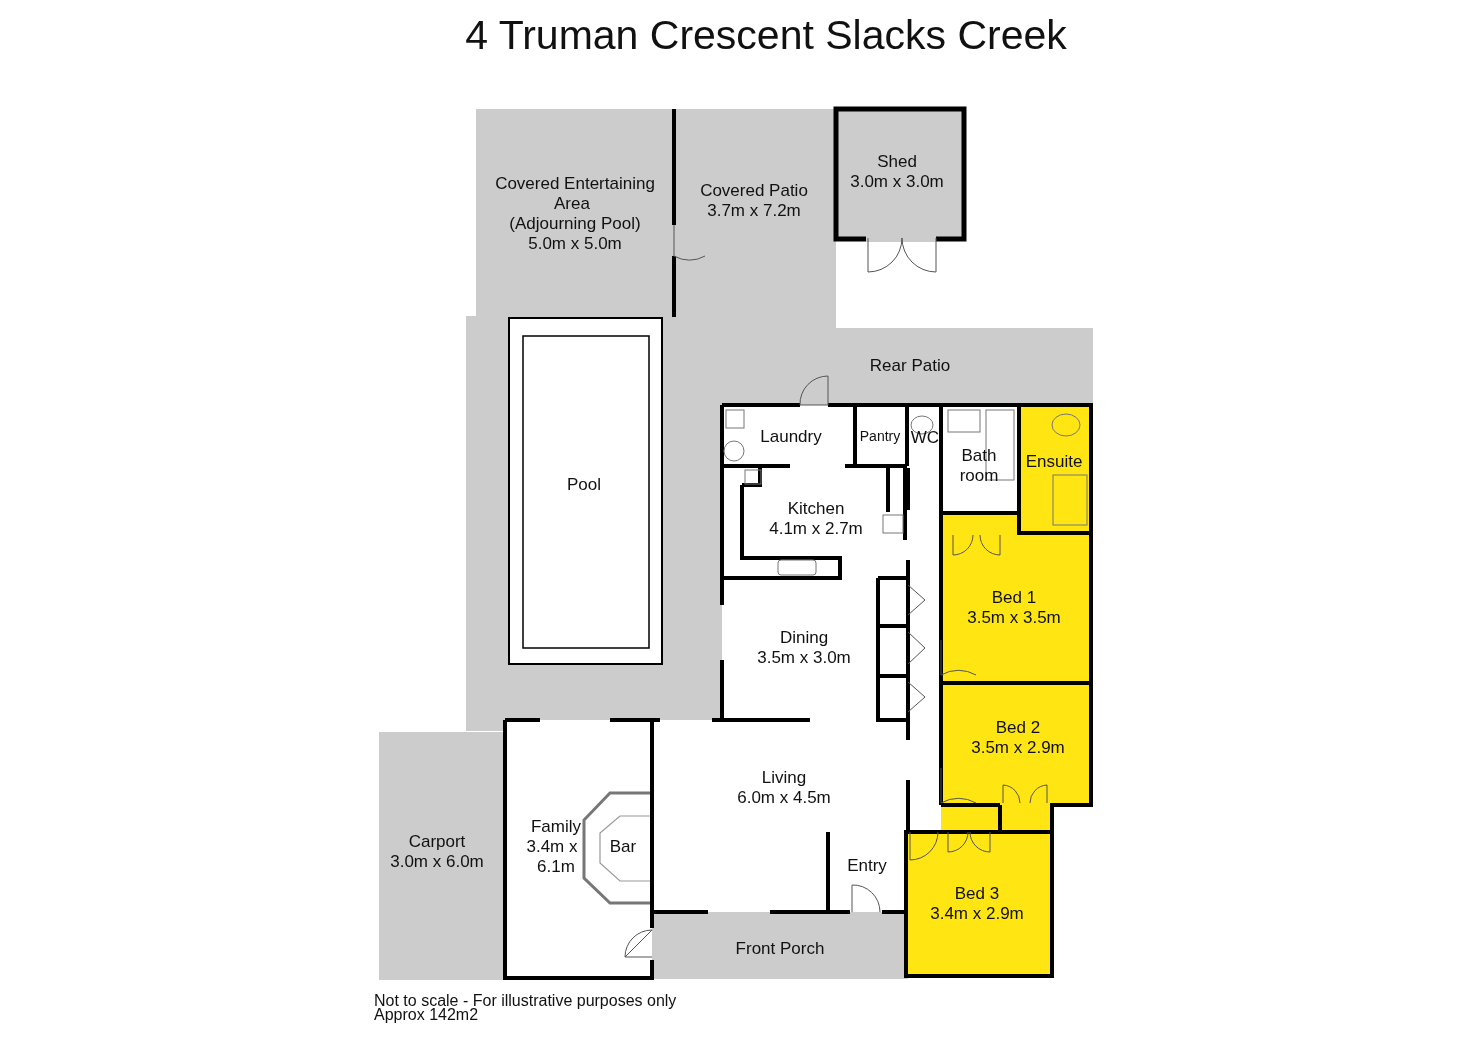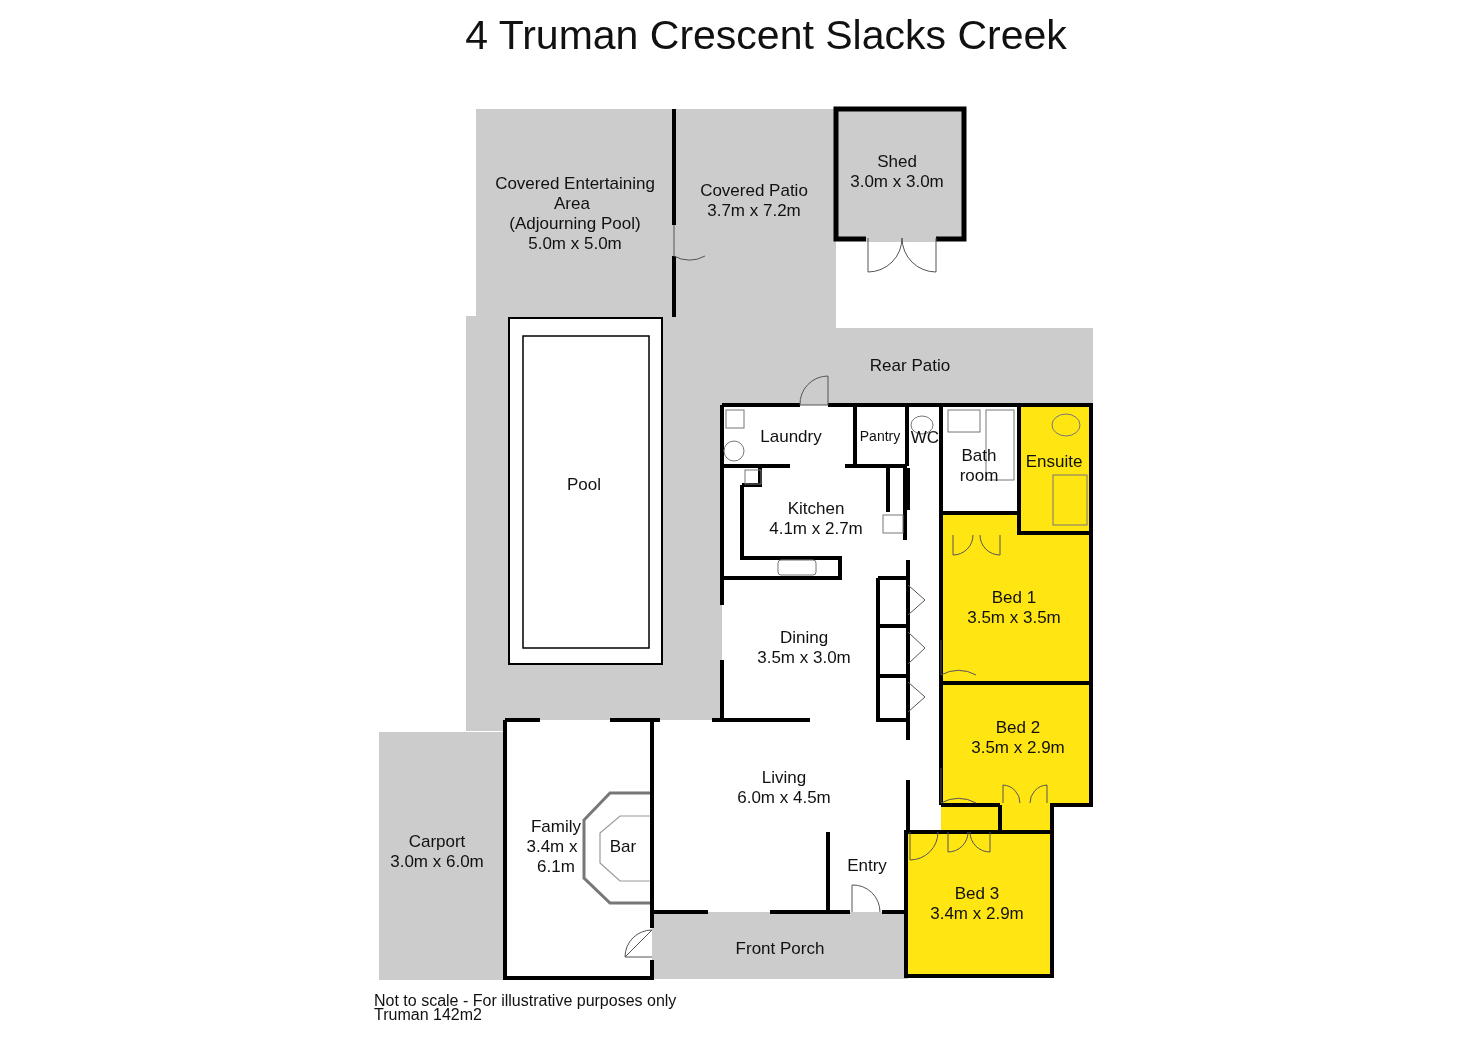--- a/index.html
+++ b/index.html
@@ -125,13 +125,13 @@
   <text class="lbl" x="977" y="899"><tspan x="977">Bed 3</tspan><tspan x="977" dy="20">3.4m x 2.9m</tspan></text>
   <text class="lbl" x="784" y="783"><tspan x="784">Living</tspan><tspan x="784" dy="20">6.0m x 4.5m</tspan></text>
   <text class="lbl" x="867" y="871">Entry</text>
   <text class="lbl" x="556" y="832"><tspan x="556">Family</tspan><tspan x="552" dy="20">3.4m x</tspan><tspan x="556" dy="20">6.1m</tspan></text>
   <text class="lbl" x="623" y="852">Bar</text>
   <text class="lbl" x="437" y="847"><tspan x="437">Carport</tspan><tspan x="437" dy="20">3.0m x 6.0m</tspan></text>
   <text class="lbl" x="780" y="954">Front Porch</text>
 </svg>
 
 <div class="note" style="top:994px">Not to scale - For illustrative purposes only</div>
-<div class="note" style="top:1008px">Truman 142m2</div>
+<div class="note" style="top:1008px">Approx 142m2</div>
 
 </body></html>

